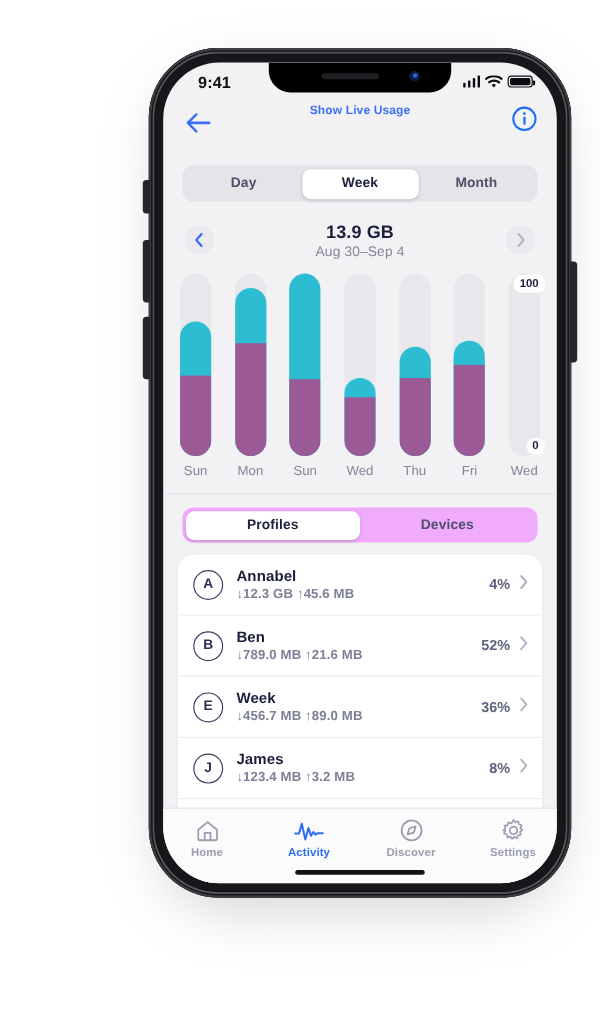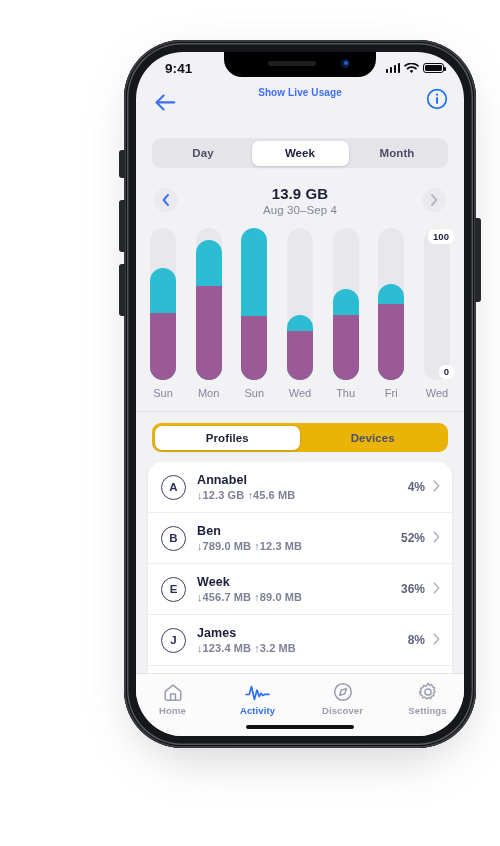--- a/index.html
+++ b/index.html
@@ -171,21 +171,21 @@
 
   #chart-labels { display:flex; justify-content:space-between; margin-top:7px; }
   .day-label { width:26px; text-align:center; font-size:11px; font-weight:500; color:#83869c; }
 
   
   #divider { height:1px; background:#e1e1e7; margin:12px 0 0; flex:0 0 auto; }
 
   
   #pd-seg {
     margin:11px 16px 0; height:29px; flex:0 0 auto;
-    background:#eab308; border-radius:9px; padding:2.5px; display:flex;
+    background:#f0abfc; border-radius:9px; padding:2.5px; display:flex;
   }
 
   
   #list-card {
     margin:10px 12px 0; background:#fff; border-radius:14px;
     flex:1 1 auto; overflow:hidden; position:relative;
     box-shadow:0 1px 3px rgba(30,32,60,.07);
   }
   .row {
     display:flex; align-items:center; height:51px; padding:0 12px 0 13px;
@@ -375,21 +375,21 @@
           <div class="chev">
             <svg width="7" height="12" viewBox="0 0 7 12">
                 <path d="M1.3 1 5.6 6l-4.3 5" fill="none" stroke="#b0b3c2" stroke-width="1.6" stroke-linecap="round" stroke-linejoin="round"></path>
               </svg>
           </div>
         </div>
         <div class="row">
           <div class="avatar">B</div>
           <div class="row-text">
             <div class="row-name">Ben</div>
-            <div class="row-sub">↓789.0 MB ↑12.3 MB</div>
+            <div class="row-sub">↓789.0 MB ↑21.6 MB</div>
           </div>
           <div class="row-pct">52%</div>
           <div class="chev">
             <svg width="7" height="12" viewBox="0 0 7 12">
                 <path d="M1.3 1 5.6 6l-4.3 5" fill="none" stroke="#b0b3c2" stroke-width="1.6" stroke-linecap="round" stroke-linejoin="round"></path>
               </svg>
           </div>
         </div>
         <div class="row">
           <div class="avatar">E</div>

